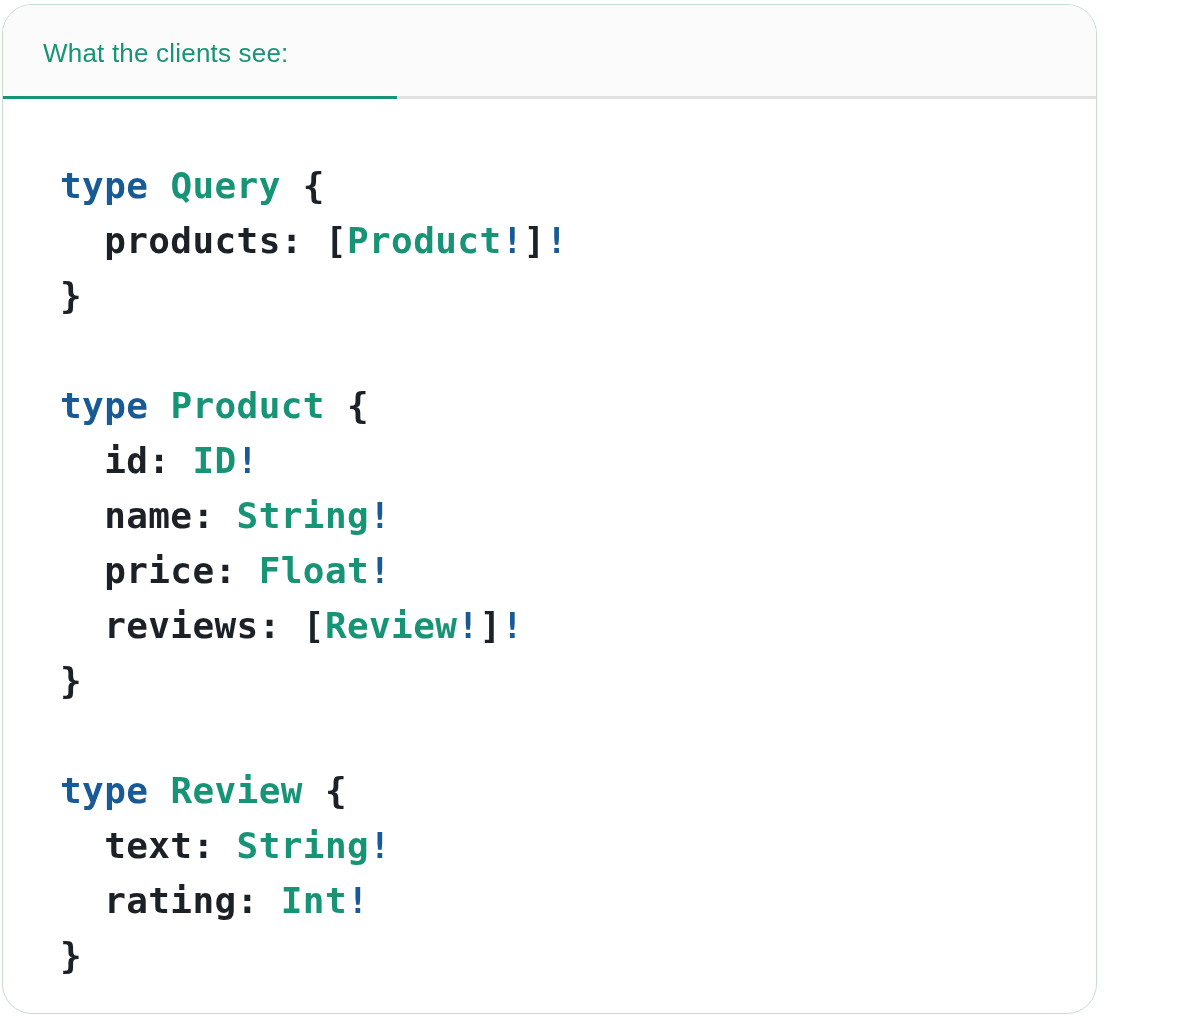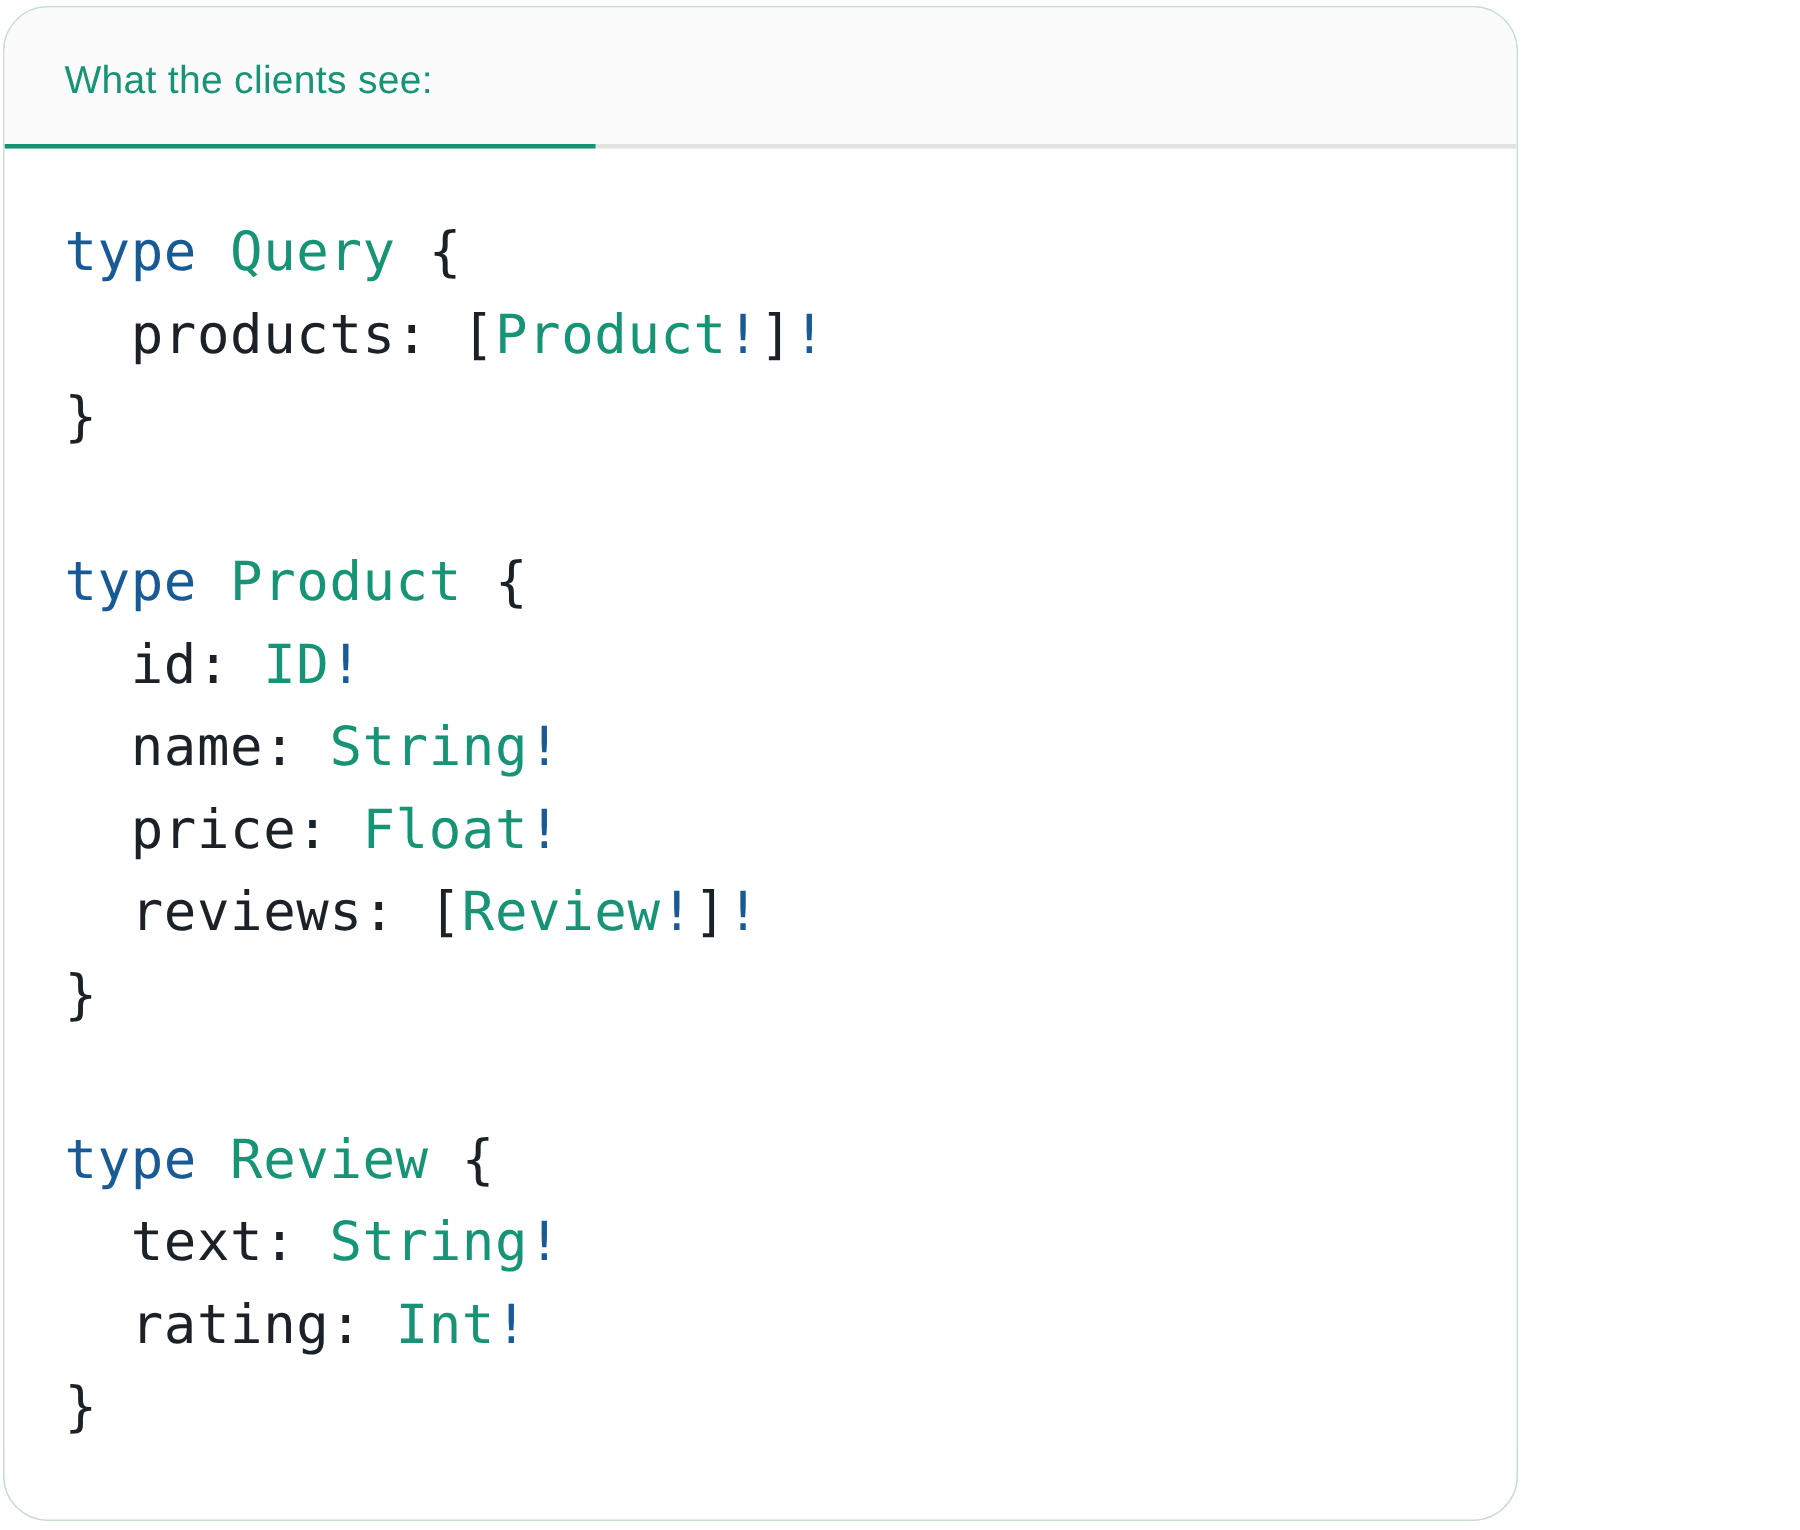--- a/index.html
+++ b/index.html
@@ -10,21 +10,21 @@
     --divider:#E2E2E2;
     --tabbar-bg:#FBFBFB;
   }
   html,body{margin:0;padding:0;background:#ffffff;}
   body{
     width:1200px;height:1020px;position:relative;
     font-family:"Liberation Sans",sans-serif;
     -webkit-font-smoothing:antialiased;
   }
   .card{
-    position:absolute;left:2px;top:4px;width:1010px;height:1010px;
+    position:absolute;left:2px;top:4px;width:1095px;height:1010px;
     background:#ffffff;border:1px solid var(--card-border);
     border-radius:30px;overflow:hidden;box-sizing:border-box;
   }
   .tabbar{
     position:relative;height:91px;background:var(--tabbar-bg);
     border-bottom:3px solid var(--divider);
   }
   .tab{
     position:absolute;left:40px;top:0;height:100%;
     display:flex;align-items:center;cursor:pointer;
@@ -35,21 +35,22 @@
     padding-top:6px;
   }
   .tab-indicator{
     position:absolute;left:0;bottom:-3px;height:3px;width:394px;
     background:var(--accent-teal);
   }
   .code-area{
     padding:42px 40px 0 40px;background:#ffffff;
   }
   pre.code{
-    margin:0;
+    margin:17px;
+    font-weight:bold;
   }
   .line{
     font-family:"DejaVu Sans Mono","Liberation Mono",monospace;
     font-size:36px;line-height:55px;letter-spacing:0.4px;
     white-space:pre;color:var(--code-dark);
   }
   .p{color:var(--code-dark);}
   .k{color:var(--keyword-blue);}
   .t{color:var(--accent-teal);}
   .b{color:var(--keyword-blue);}

